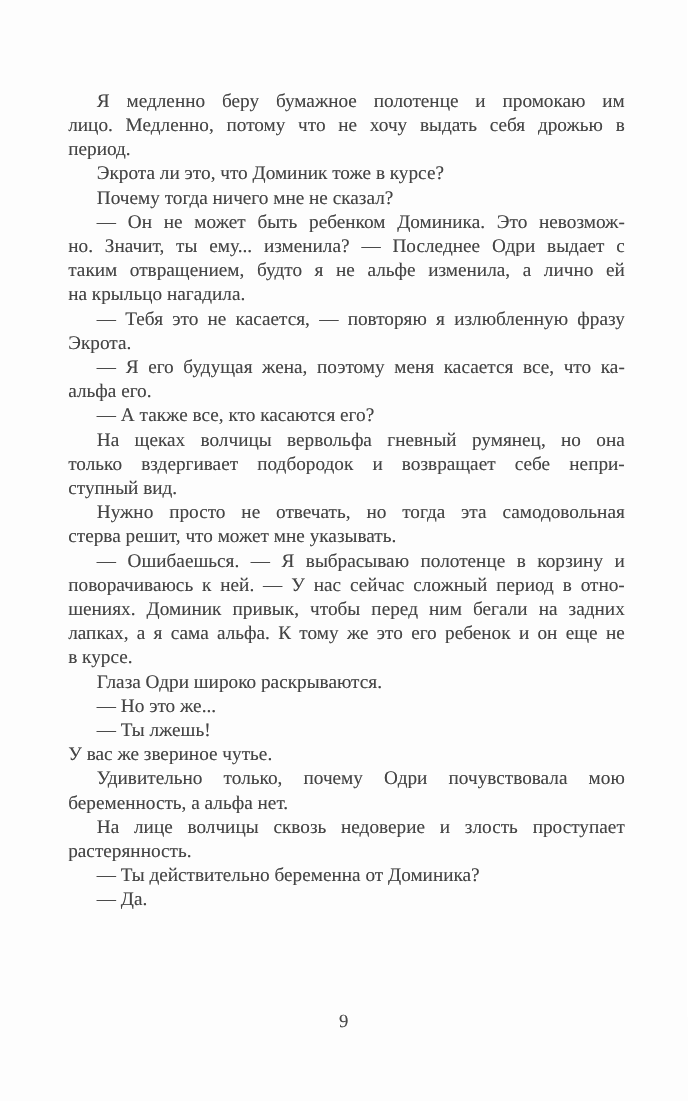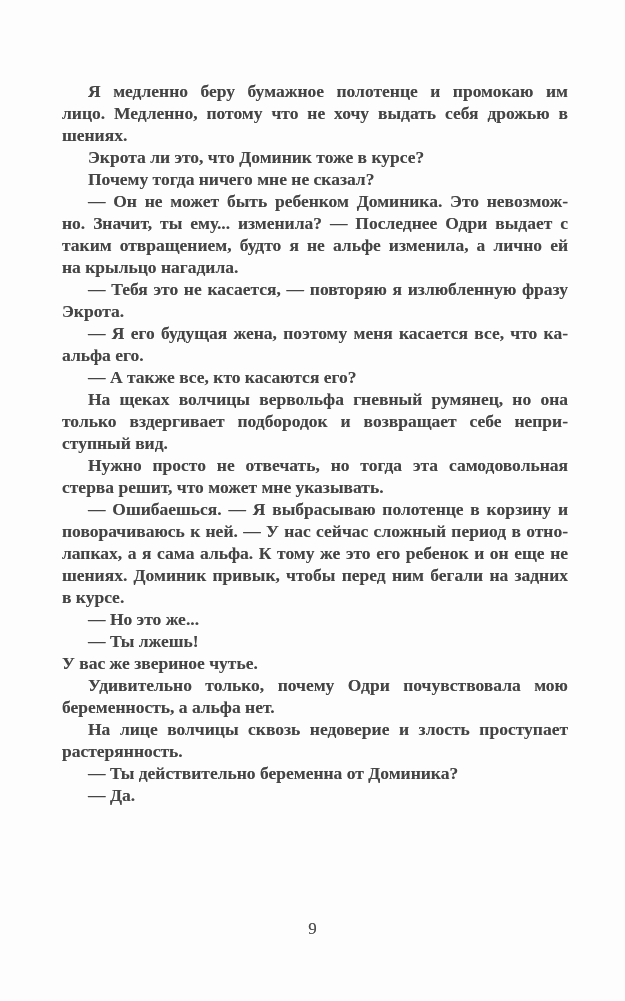--- a/index.html
+++ b/index.html
@@ -16,21 +16,20 @@
     font-family: "Liberation Serif", "DejaVu Serif", serif;
     color: #454545;
   }
   .text-block {
     position: absolute;
     left: 62px;
     top: 80px;
     width: 506px;
     font-size: 17.5px;
     text-shadow: 0 0 0.5px rgba(70,70,70,0.45);
-    font-weight: bold;
   }
   .para {
     margin: 0;
     padding: 0;
   }
   .line {
     height: 22px;
     line-height: 22px;
     text-align: justify;
     text-align-last: justify;
@@ -56,21 +55,21 @@
   }
 </style>
 </head>
 <body>
 
 <div class="page">
   <div class="text-block">
       <div class="para">
         <div class="line first">Я медленно беру бумажное полотенце и промокаю им</div>
         <div class="line">лицо. Медленно, потому что не хочу выдать себя дрожью в</div>
-        <div class="line last">шениях.</div>
+        <div class="line last">период.</div>
       </div>
       <div class="para">
         <div class="line first last">Экрота ли это, что Доминик тоже в курсе?</div>
       </div>
       <div class="para">
         <div class="line first last">Почему тогда ничего мне не сказал?</div>
       </div>
       <div class="para">
         <div class="line first">— Он не может быть ребенком Доминика. Это невозмож-</div>
         <div class="line">но. Значит, ты ему... изменила? — Последнее Одри выдает с</div>
@@ -93,23 +92,26 @@
         <div class="line">только вздергивает подбородок и возвращает себе непри-</div>
         <div class="line last">ступный вид.</div>
       </div>
       <div class="para">
         <div class="line first">Нужно просто не отвечать, но тогда эта самодовольная</div>
         <div class="line last">стерва решит, что может мне указывать.</div>
       </div>
       <div class="para">
         <div class="line first">— Ошибаешься. — Я выбрасываю полотенце в корзину и</div>
         <div class="line">поворачиваюсь к ней. — У нас сейчас сложный период в отно-</div>
+        <div class="line">шениях. Доминик привык, чтобы перед ним бегали на задних</div>
         <div class="line">лапках, а я сама альфа. К тому же это его ребенок и он еще не</div>
-        <div class="line">шениях. Доминик привык, чтобы перед ним бегали на задних</div>
         <div class="line last">в курсе.</div>
+      </div>
+      <div class="para">
+        <div class="line first last">Глаза Одри широко раскрываются.</div>
       </div>
       <div class="para">
         <div class="line first last">— Но это же...</div>
       </div>
       <div class="para">
       </div>
       <div class="para">
         <div class="line first last">— Ты лжешь!</div>
       </div>
       <div class="para">

